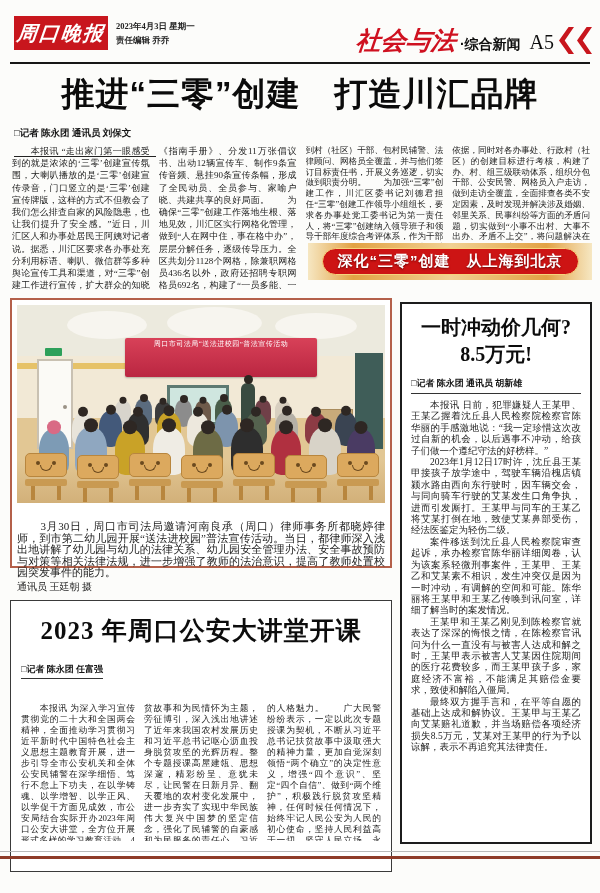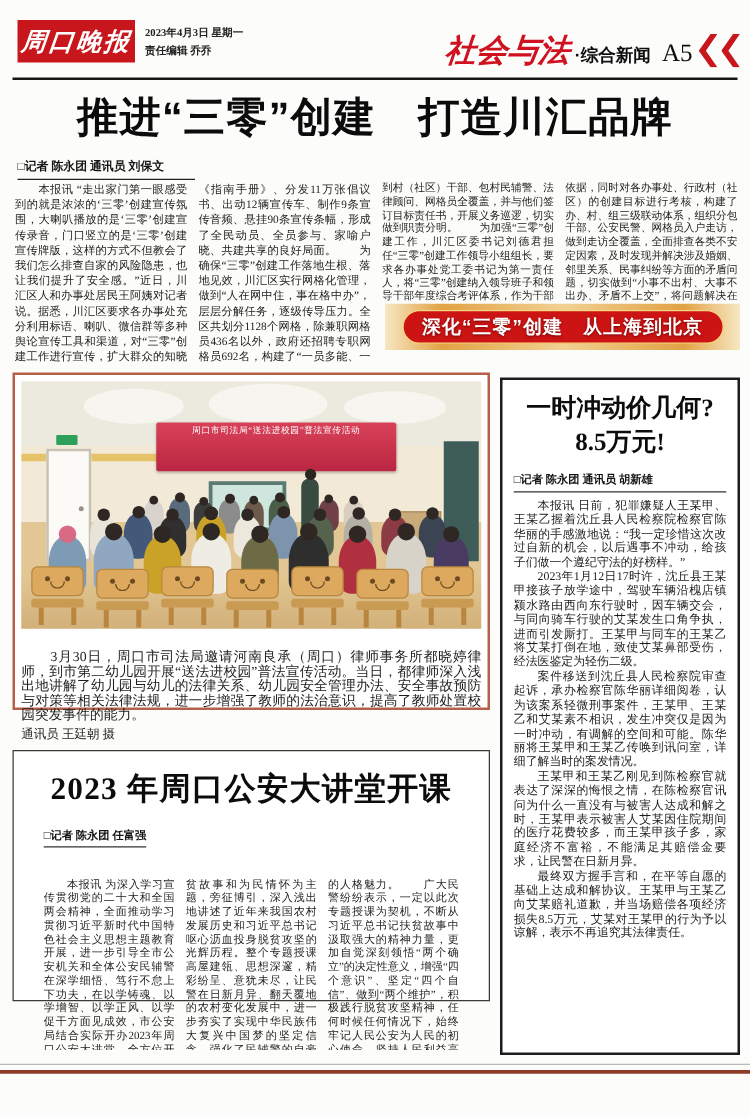--- a/index.html
+++ b/index.html
@@ -15,21 +15,21 @@
   .section-script{color:#cf1120;font-style:italic;font-weight:bold;font-size:25px;margin-right:4px;transform:skewX(-5deg);}
   .section-bold{font-family:"Liberation Sans","DejaVu Sans",sans-serif;font-weight:900;font-size:14px;color:#0e0e0e;}
   .page-no{font-size:20px;margin-left:9px;color:#0e0e0e;}
   #chevrons{right:8px;top:27px;display:flex;gap:3px;}
   .chev{width:15px;height:27px;background:#c8161d;clip-path:polygon(100% 0,38% 50%,100% 100%,64% 100%,0 50%,64% 0);}
   #header-rule{left:10px;top:62px;width:580px;height:2px;background:#161616;}
 
   
   #headline{left:0;top:72px;width:600px;text-align:center;font-family:"Liberation Sans","DejaVu Sans",sans-serif;
             font-weight:900;font-size:33px;letter-spacing:1px;color:#0b0b0b;}
-  #lead-byline{left:14px;top:127px;width:142px;font-size:9.5px;font-weight:bold;border-bottom:1px solid #222;padding-bottom:3px;}
+  #lead-byline{left:14px;top:127px;width:142px;font-size:9.5px;font-weight:bold;border-bottom:1px solid #222;padding-bottom:16px;}
   #lead-cols{left:12px;top:145px;width:578px;height:146px;display:flex;gap:9px;}
   .lcol{flex:1;font-size:9px;line-height:12.2px;text-align:justify;overflow:hidden;color:#1c1c1c;}
   .lcol.tight{height:98px;font-size:8.6px;line-height:10.8px;}
 
   
   #campaign-banner{left:308px;top:243px;width:284px;height:37px;display:flex;align-items:center;justify-content:center;
     background:linear-gradient(90deg,#f6e7c2,#e2a244 16%,#f1d193 50%,#e2a244 84%,#f6e7c2);}
   .banner-pill{background:#cd1414;border:1px solid #f6d47c;border-radius:17px;padding:3px 15px;color:#fff;
     font-family:"Liberation Sans","DejaVu Sans",sans-serif;font-weight:900;font-size:15px;letter-spacing:1px;
     text-shadow:0 1px 2px #6d0505;white-space:nowrap;}
@@ -67,21 +67,21 @@
   #credit{text-align:left;font-size:10px;margin-top:1px;color:#1c1c1c;}
 
   
   #right-box{left:400px;top:302px;width:192px;height:542px;border:2px solid #1c1c1c;background:#fff;box-sizing:border-box;padding:10px 9px 6px;}
   .r-title{text-align:center;font-weight:900;font-size:20px;line-height:27px;color:#0c0c0c;}
   .r-byline{margin:9px 0 6px;font-size:9px;font-weight:bold;border-bottom:1px solid #333;padding-bottom:3px;}
   .r-body{height:428px;overflow:hidden;}
   .r-body p{margin:0;text-indent:2em;font-size:9.5px;line-height:11.4px;text-align:justify;color:#1c1c1c;}
 
   
-  #bottom-box{left:10px;top:600px;width:382px;height:201px;border:1px solid #3a3a3a;background:#fff;box-sizing:border-box;padding:6px 24px;}
+  #bottom-box{left:10px;top:600px;width:382px;height:272px;border:1px solid #3a3a3a;background:#fff;box-sizing:border-box;padding:6px 10px;}
   .b-title{text-align:center;font-size:25px;font-weight:bold;margin:7px 0 11px;color:#0c0c0c;letter-spacing:1px;}
   .b-byline{display:inline-block;font-size:9px;font-weight:bold;border-bottom:1px solid #333;padding-bottom:2px;margin-bottom:24px;}
   .b-cols{display:flex;gap:9px;height:138px;overflow:hidden;}
   .bcol{flex:1;font-size:8.8px;line-height:11px;text-align:justify;overflow:hidden;color:#1c1c1c;}
 
   
   #rule-gray{left:0;top:851px;width:600px;height:1px;background:#b9b9b9;}
   #rule-red{left:0;top:856px;width:600px;height:3px;background:#8e3b28;}
 </style>
 </head>
@@ -312,21 +312,21 @@
   </div>
 
   <div class="abs" id="right-box">
     <div class="r-title">一时冲动价几何?</div>
     <div class="r-title">8.5万元!</div>
     <div class="r-byline">□记者 陈永团 通讯员 胡新雄</div>
     <div class="r-body">
       <p>本报讯 日前，犯罪嫌疑人王某甲、王某乙握着沈丘县人民检察院检察官陈华丽的手感激地说：“我一定珍惜这次改过自新的机会，以后遇事不冲动，给孩子们做一个遵纪守法的好榜样。”</p>
       <p>2023年1月12日17时许，沈丘县王某甲接孩子放学途中，驾驶车辆沿槐店镇颍水路由西向东行驶时，因车辆交会，与同向骑车行驶的艾某发生口角争执，进而引发厮打。王某甲与同车的王某乙将艾某打倒在地，致使艾某鼻部受伤，经法医鉴定为轻伤二级。</p>
       <p>案件移送到沈丘县人民检察院审查起诉，承办检察官陈华丽详细阅卷，认为该案系轻微刑事案件，王某甲、王某乙和艾某素不相识，发生冲突仅是因为一时冲动，有调解的空间和可能。陈华丽将王某甲和王某乙传唤到讯问室，详细了解当时的案发情况。</p>
-      <p>王某甲和王某乙刚见到陈检察官就表达了深深的悔恨之情，在陈检察官讯问为什么一直没有与被害人达成和解之时，王某甲表示被害人艾某因住院期间的医疗花费较多，而王某甲孩子多，家庭经济不富裕，不能满足其赔偿金要求，让民警在日新月异。</p>
+      <p>王某甲和王某乙刚见到陈检察官就表达了深深的悔恨之情，在陈检察官讯问为什么一直没有与被害人达成和解之时，王某甲表示被害人艾某因住院期间的医疗花费较多，而王某甲孩子多，家庭经济不富裕，不能满足其赔偿金要求，致使和解陷入僵局。</p>
       <p>最终双方握手言和，在平等自愿的基础上达成和解协议。王某甲与王某乙向艾某赔礼道歉，并当场赔偿各项经济损失8.5万元，艾某对王某甲的行为予以谅解，表示不再追究其法律责任。</p>
 
     </div>
   </div>
 
   <div class="abs" id="bottom-box">
     <div class="b-title">2023 年周口公安大讲堂开课</div>
     <div>
       <span class="b-byline">□记者 陈永团 任富强</span>
     </div>

